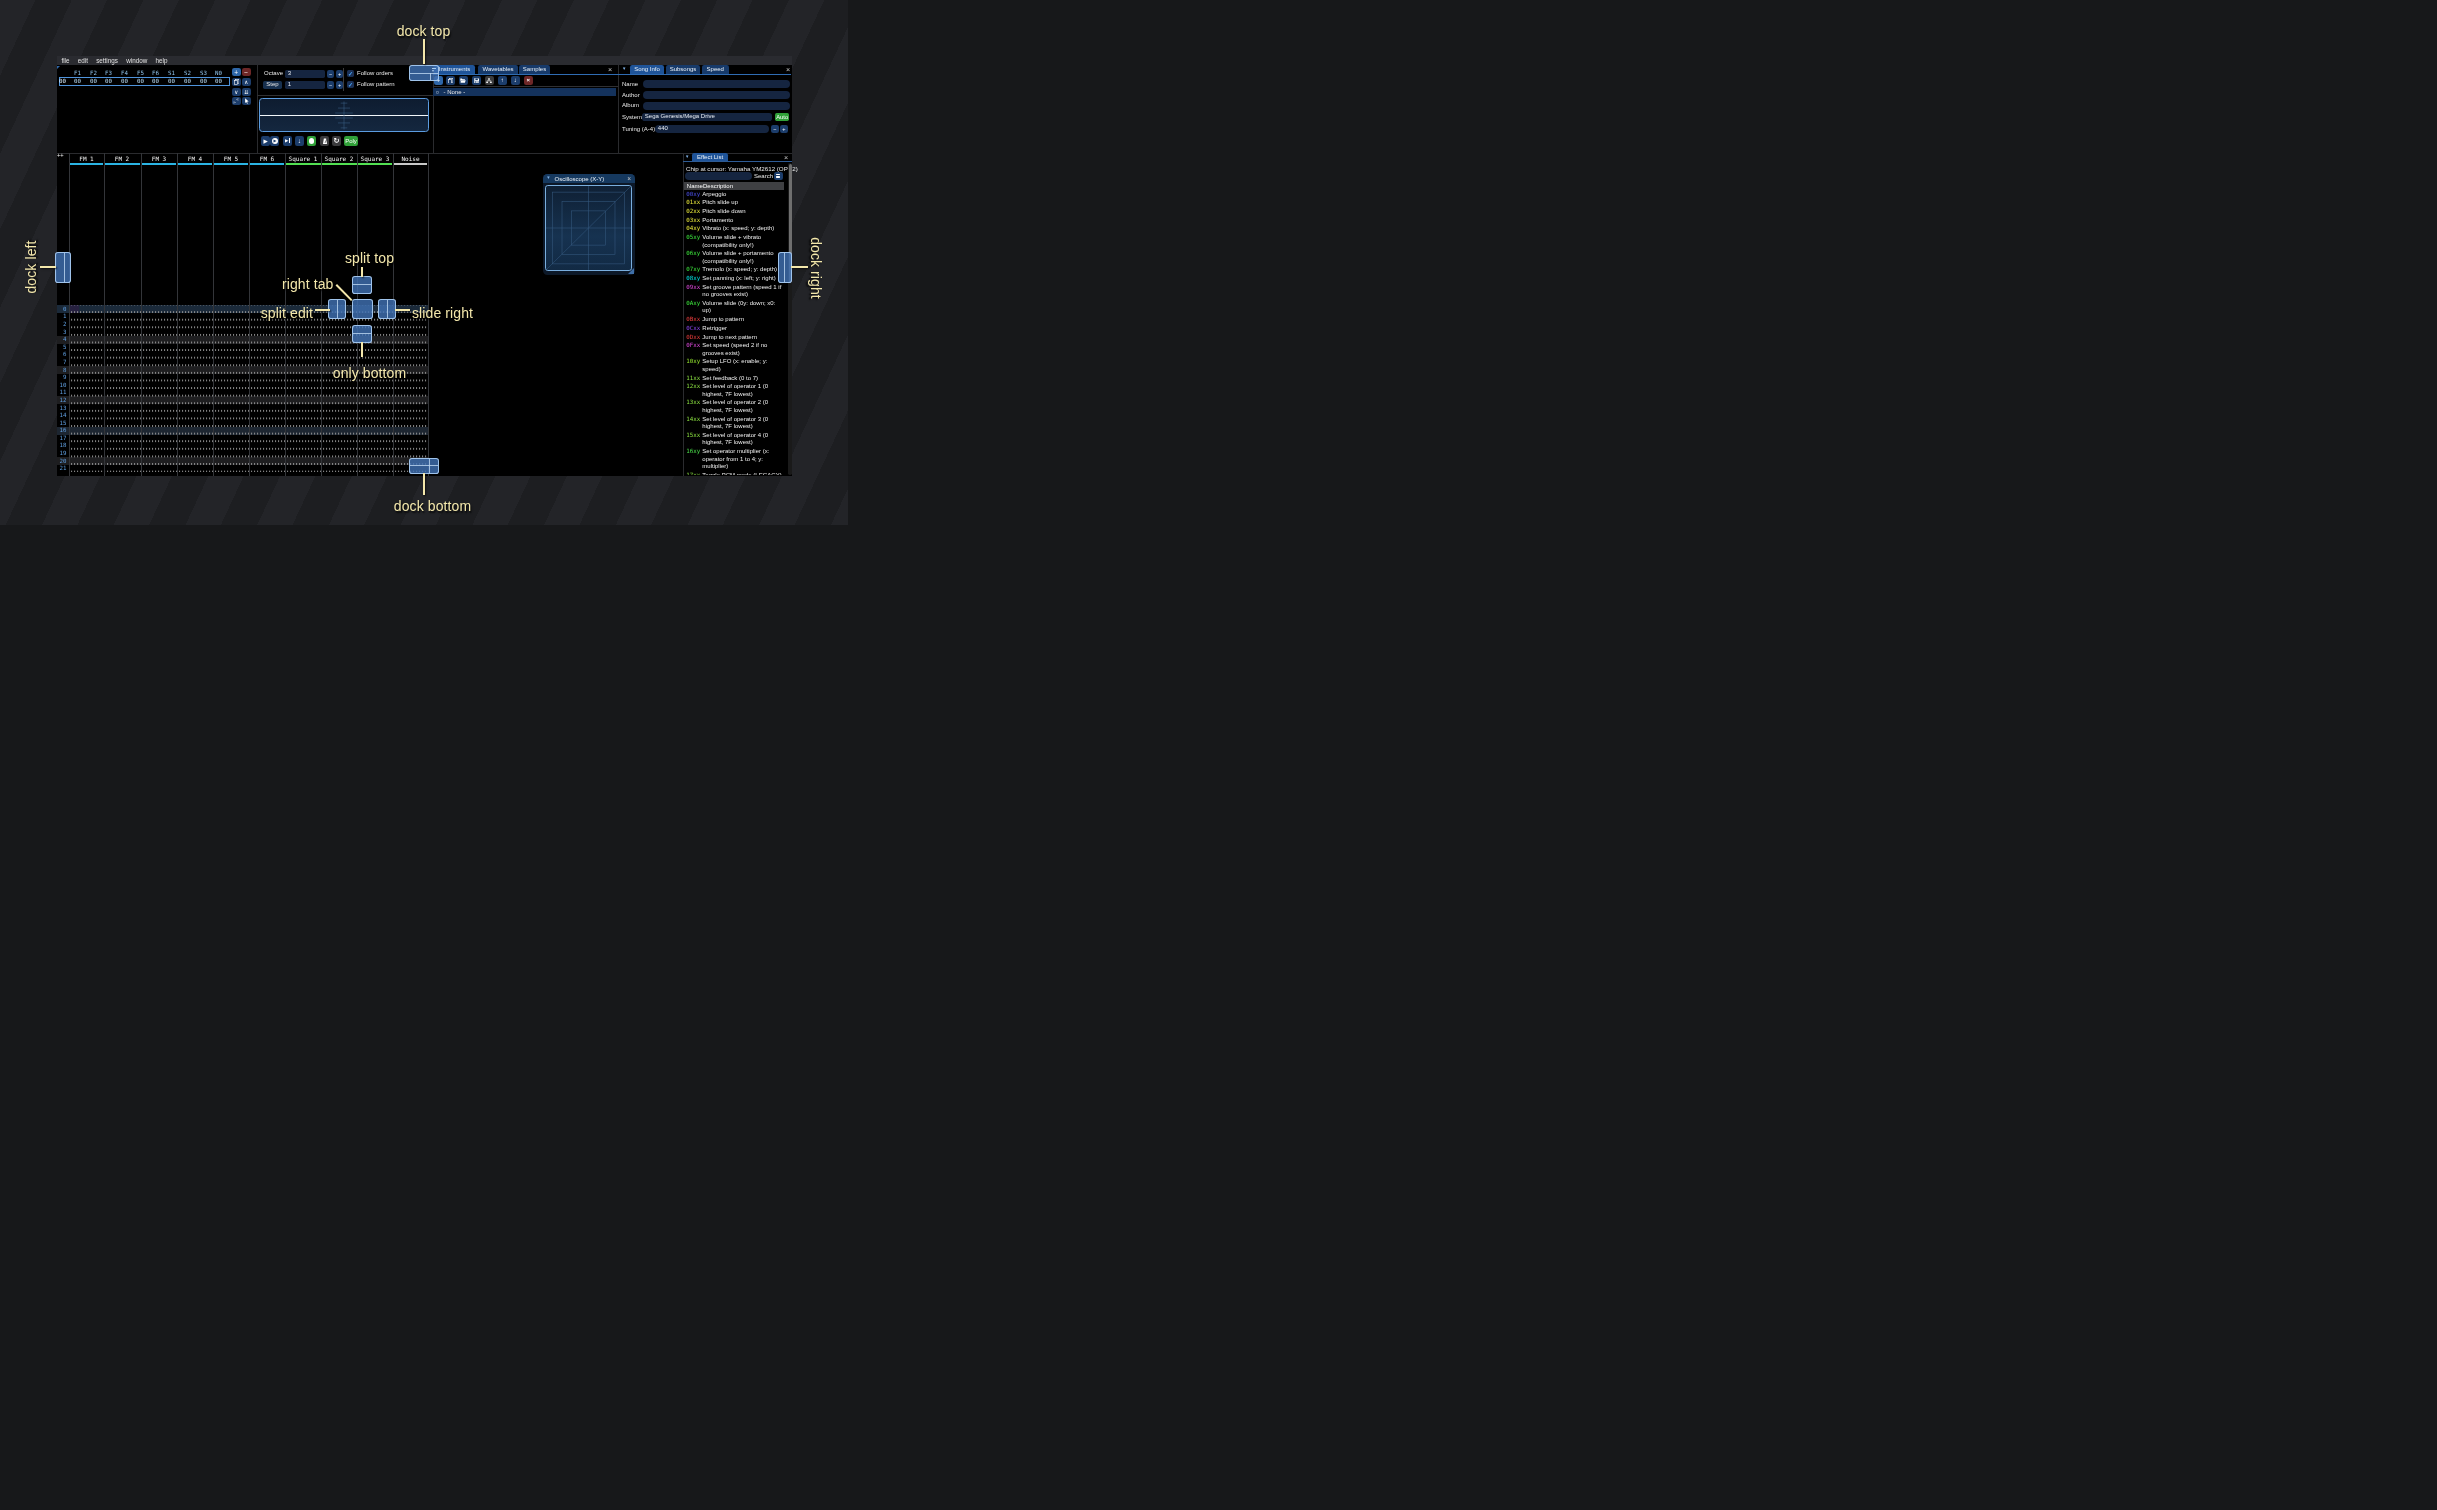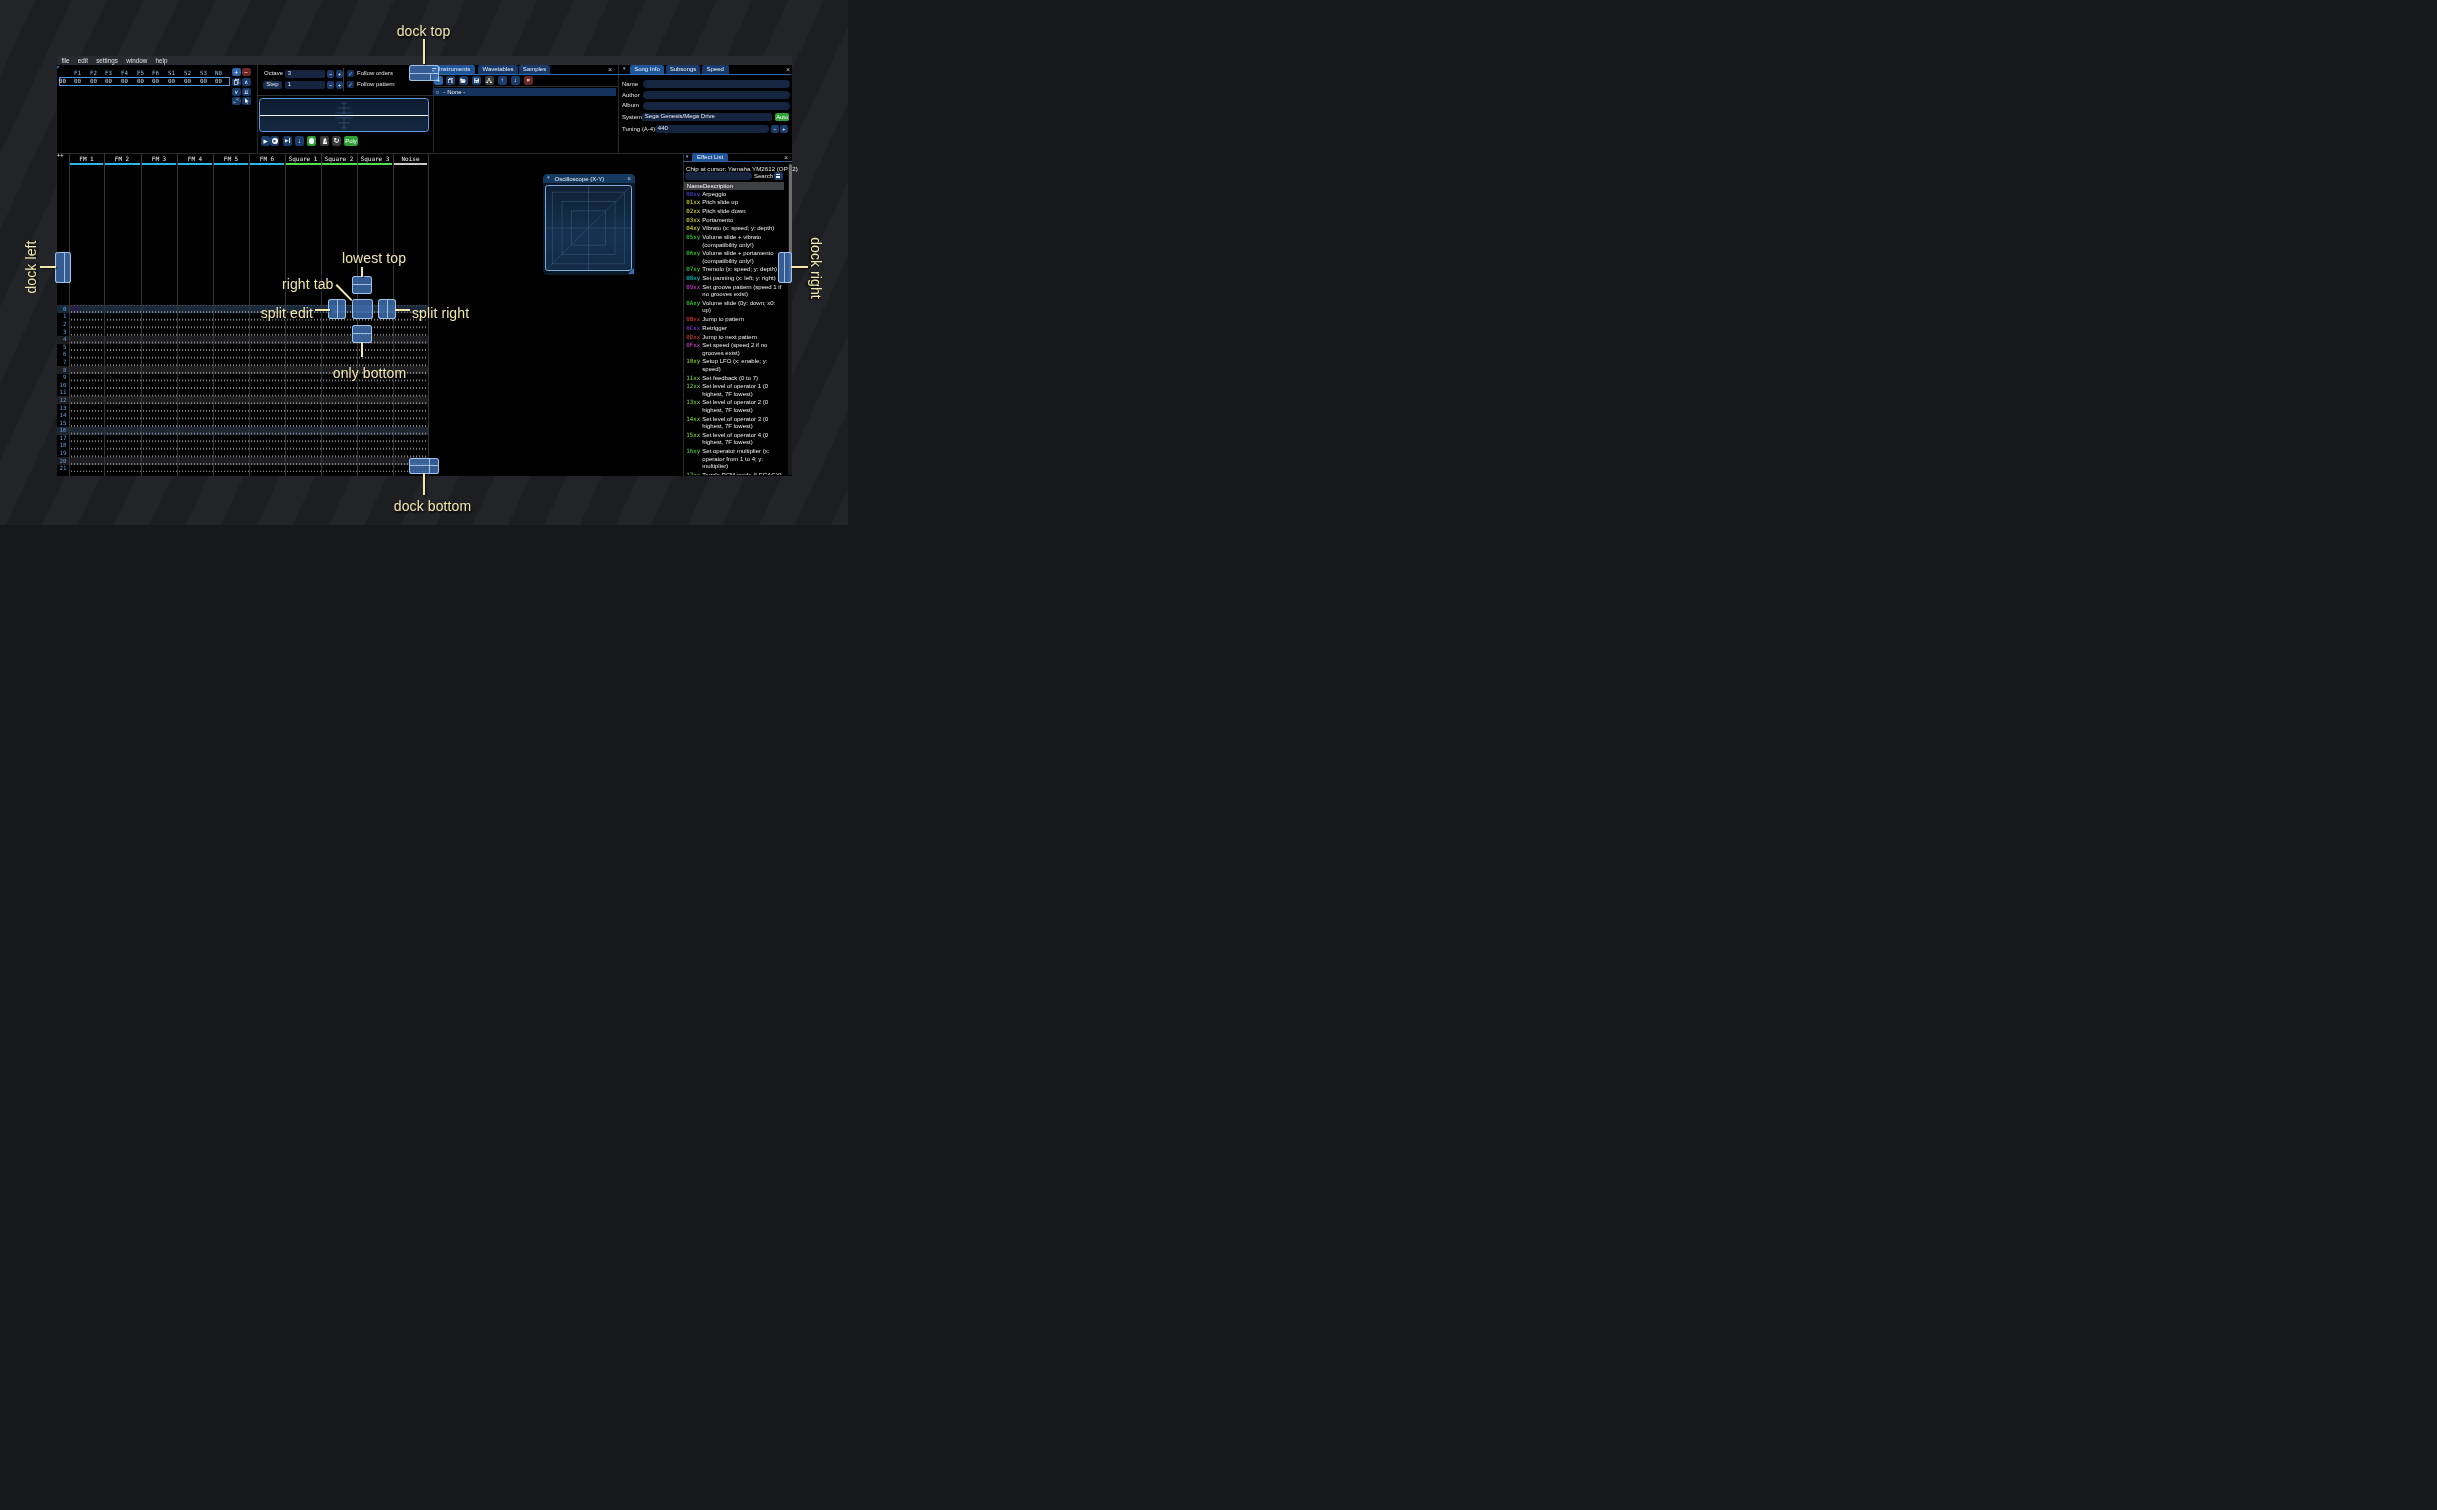--- a/index.html
+++ b/index.html
@@ -566,20 +566,20 @@
   <div class="ann-line" style="left:361px;top:267px;width:1.9px;height:10px;"></div>
   <div class="ann-line" style="left:337px;top:284px;width:22px;height:1.9px;transform:rotate(45.5deg);transform-origin:0 0;"></div>
   <div class="ann-line" style="left:315px;top:309px;width:14.6px;height:1.9px;"></div>
   <div class="ann-line" style="left:395px;top:309px;width:15px;height:1.9px;"></div>
   <div class="ann-line" style="left:361px;top:342px;width:1.9px;height:15px;"></div>
 
   <div class="ann" style="left:396px;top:23px;width:55px;text-align:center;">dock top</div>
   <div class="ann" style="left:391px;top:498px;width:83px;text-align:center;">dock bottom</div>
   <div class="ann" style="left:-2.2px;top:259px;width:66px;text-align:center;transform:rotate(-90deg);">dock left</div>
   <div class="ann" style="left:781px;top:260px;width:70px;text-align:center;transform:rotate(90deg);">dock right</div>
-  <div class="ann" style="left:342px;top:250px;width:55px;text-align:center;">lowest top</div>
+  <div class="ann" style="left:342px;top:250px;width:55px;text-align:center;">split top</div>
   <div class="ann" style="left:282px;top:276px;width:51px;text-align:right;">right tab</div>
   <div class="ann" style="left:258px;top:305px;width:55px;text-align:right;">split edit</div>
-  <div class="ann" style="left:412px;top:305px;width:66px;">split right</div>
+  <div class="ann" style="left:412px;top:305px;width:66px;">slide right</div>
   <div class="ann" style="left:328px;top:365px;width:83px;text-align:center;">only bottom</div>
 
 </div>
 
 
 </body></html>

